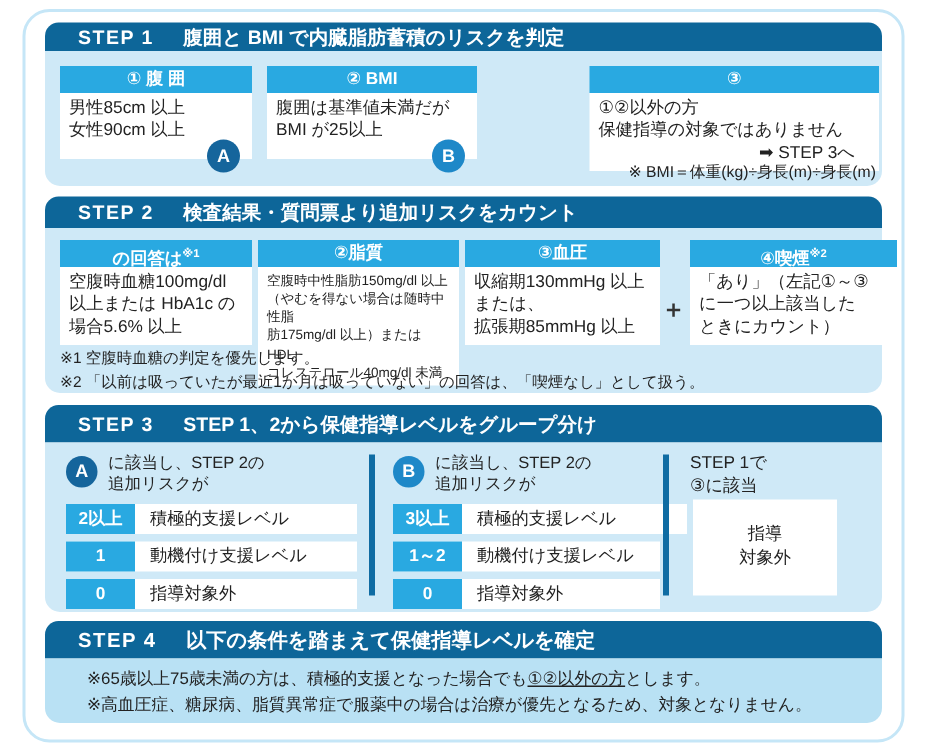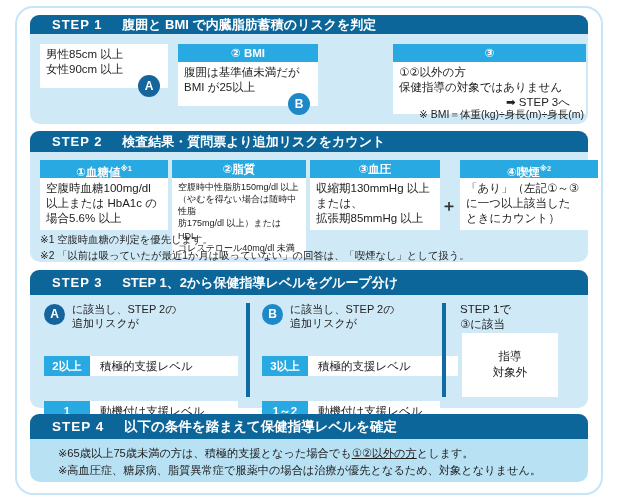--- a/index.html
+++ b/index.html
@@ -46,21 +46,21 @@
   .plus-sign { position:absolute; font-weight:bold; font-size:16px; color:#333; }
   .s2-notes { position:absolute; left:10px; top:80px; font-size:10.3px; line-height:1.55; color:#222; }
   .group { position:absolute; top:0; }
   .group-head { display:flex; padding-top:7px; padding-left:4px; align-items:flex-start; }
   .group-badge {
     flex:none; width:21px; height:21px; border-radius:50%; color:#fff;
     font-weight:bold; font-size:12px; text-align:center; line-height:21px;
     margin-right:7px; margin-top:2px;
   }
   .group-label { font-size:11px; line-height:1.3; color:#222; }
-  .lvl-row { display:flex; height:20px; margin-top:25px; margin-left:4px; background:#ffffff; }
+  .lvl-row { display:flex; height:20px; margin-top:5px; margin-left:4px; background:#ffffff; }
   .lvl-cell {
     flex:none; width:46px; background:var(--column-header,#29a9e1); color:#fff;
     font-weight:bold; font-size:11.5px; text-align:center; line-height:20px;
   }
   .lvl-label { font-size:11.5px; line-height:20px; padding-left:10px; color:#222; white-space:nowrap; }
   .vdiv { position:absolute; top:8px; height:94px; width:4px; background:var(--divider,#0f6ca3); }
   .groupc-label { font-size:11.5px; line-height:1.3; padding-top:7px; padding-left:6px; color:#222; }
   .groupc-box {
     margin-top:1px; margin-left:8px; width:96px; height:64px; background:#ffffff;
     display:flex; flex-direction:column; justify-content:center; text-align:center;
@@ -75,20 +75,21 @@
 <div class="page">
   <div class="frame"></div>
 
   <section class="step" style="top:15px;height:109px">
     <div class="step-header" style="height:19px;line-height:19px;font-size:13px">
       <span class="step-label">STEP 1</span>
       <span>腹囲と BMI で内臓脂肪蓄積のリスクを判定</span>
     </div>
     <div class="step-body" style="top:19px">
       <div class="col" style="left:10px;width:128px">
+        <div class="col-header">① 腹 囲</div>
         <div class="col-box" style="min-height:44px">
           <div>男性85cm 以上</div>
           <div>女性90cm 以上</div>
           <div class="badge badge-a">A</div>
         </div>
       </div>
       <div class="col" style="left:148px;width:140px">
         <div class="col-header">② BMI</div>
         <div class="col-box" style="min-height:44px">
           <div>腹囲は基準値未満だが</div>
@@ -108,21 +109,21 @@
     </div>
   </section>
 
   <section class="step" style="top:131px;height:131px">
     <div class="step-header" style="height:21px;line-height:21px;font-size:13px">
       <span class="step-label">STEP 2</span>
       <span>検査結果・質問票より追加リスクをカウント</span>
     </div>
     <div class="step-body" style="top:21px">
       <div class="col" style="left:10px;width:128px;top:8px">
-        <div class="col-header"><span>①血糖値</span><sup style="font-size:7.5px">※1</sup></div>
+        <div class="col-header"><span>の回答は</span><sup style="font-size:7.5px">※1</sup></div>
         <div class="col-box" style="min-height:52px">
           <div>空腹時血糖100mg/dl</div>
           <div>以上または HbA1c の</div>
           <div>場合5.6% 以上</div>
         </div>
       </div>
       <div class="col" style="left:142px;width:134px;top:8px">
         <div class="col-header">②脂質</div>
         <div class="col-box" style="min-height:52px;font-size:9px;line-height:1.35">
           <div>空腹時中性脂肪150mg/dl 以上</div>

